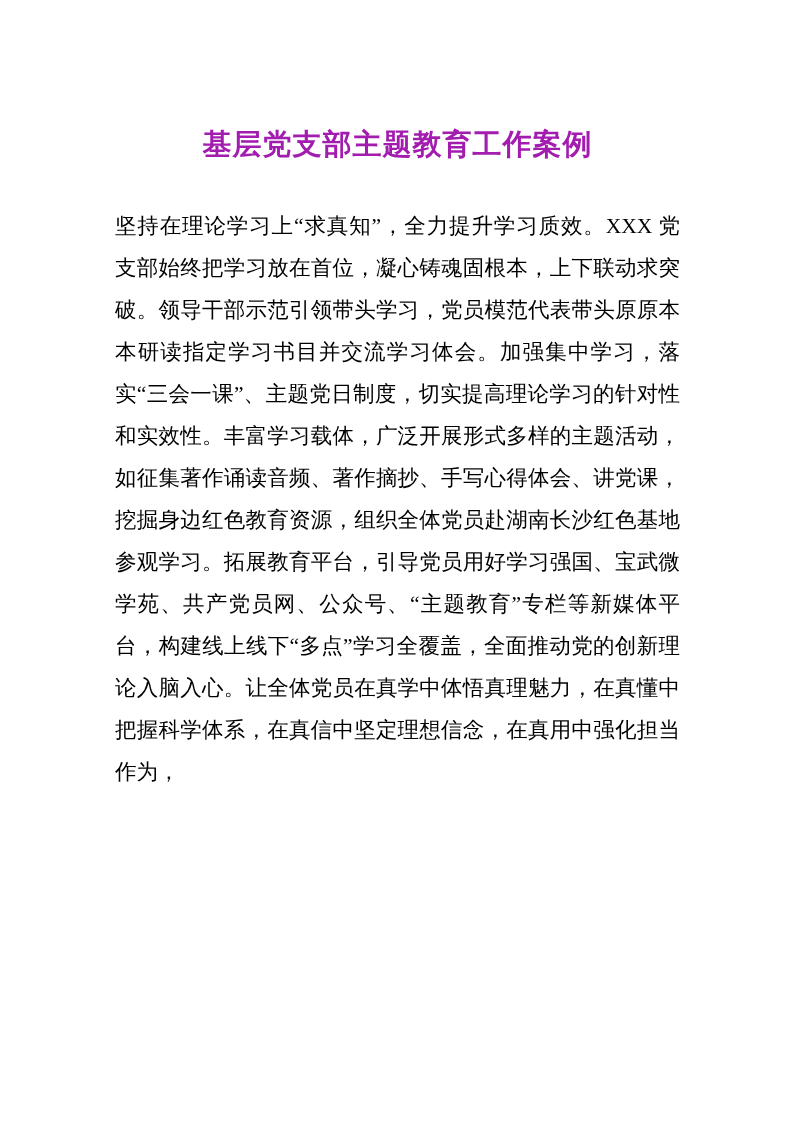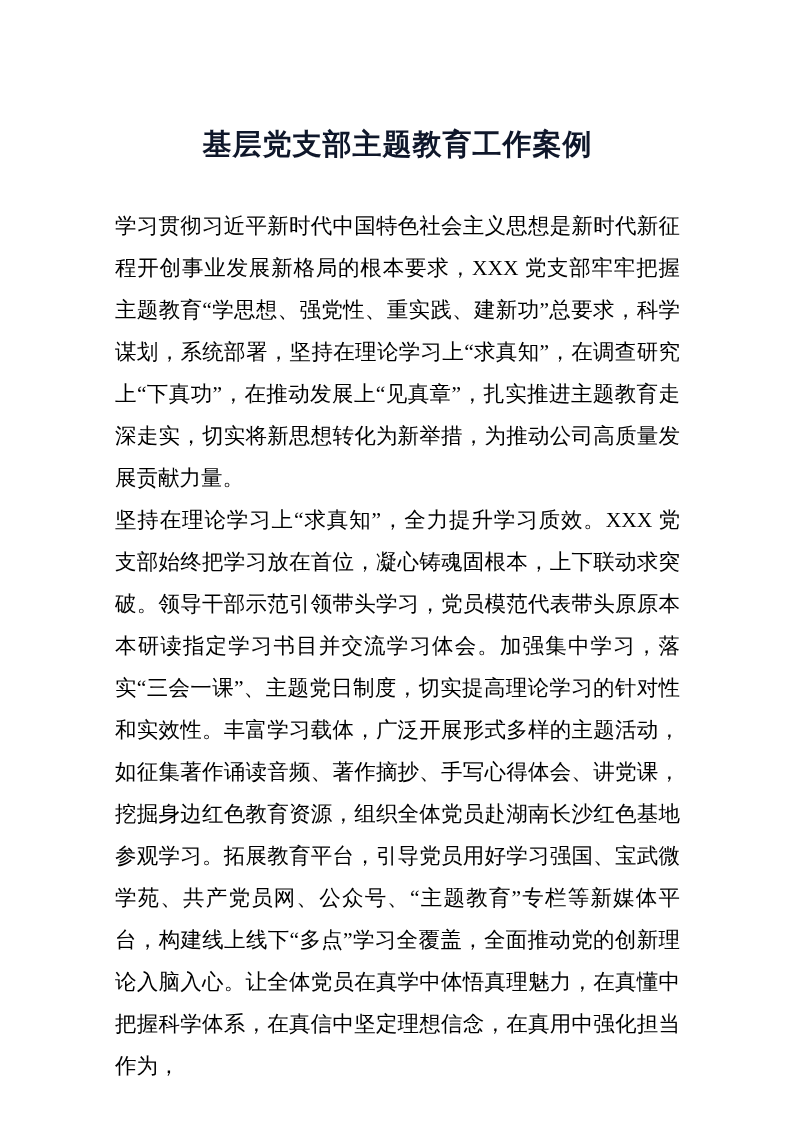--- a/index.html
+++ b/index.html
@@ -18,32 +18,31 @@
       font-family: "Liberation Serif", "DejaVu Serif", serif;
       color: #000000;
     }
     .doc-title {
       margin: 0 0 39px 0;
       font-size: 29px;
       font-weight: bold;
       line-height: 44px;
       text-align: center;
       letter-spacing: 1px;
-      color: #0f172a;
+      color: #a21caf;
     }
     .doc-paragraph {
       margin: 0;
       font-size: 21.5px;
       line-height: 42px;
       text-align: justify;
       text-justify: inter-ideograph;
       word-break: break-all;
       color: #000000;
     }
   </style>
 </head>
 <body>
 
 <div class="page">
   <h1 class="doc-title">基层党支部主题教育工作案例</h1>
-  <p class="doc-paragraph">学习贯彻习近平新时代中国特色社会主义思想是新时代新征程开创事业发展新格局的根本要求，XXX 党支部牢牢把握主题教育“学思想、强党性、重实践、建新功”总要求，科学谋划，系统部署，坚持在理论学习上“求真知”，在调查研究上“下真功”，在推动发展上“见真章”，扎实推进主题教育走深走实，切实将新思想转化为新举措，为推动公司高质量发展贡献力量。</p>
   <p class="doc-paragraph">坚持在理论学习上“求真知”，全力提升学习质效。XXX 党支部始终把学习放在首位，凝心铸魂固根本，上下联动求突破。领导干部示范引领带头学习，党员模范代表带头原原本本研读指定学习书目并交流学习体会。加强集中学习，落实“三会一课”、主题党日制度，切实提高理论学习的针对性和实效性。丰富学习载体，广泛开展形式多样的主题活动，如征集著作诵读音频、著作摘抄、手写心得体会、讲党课，挖掘身边红色教育资源，组织全体党员赴湖南长沙红色基地参观学习。拓展教育平台，引导党员用好学习强国、宝武微学苑、共产党员网、公众号、“主题教育”专栏等新媒体平台，构建线上线下“多点”学习全覆盖，全面推动党的创新理论入脑入心。让全体党员在真学中体悟真理魅力，在真懂中把握科学体系，在真信中坚定理想信念，在真用中强化担当作为，</p>
 </div>
 
 </body></html>

